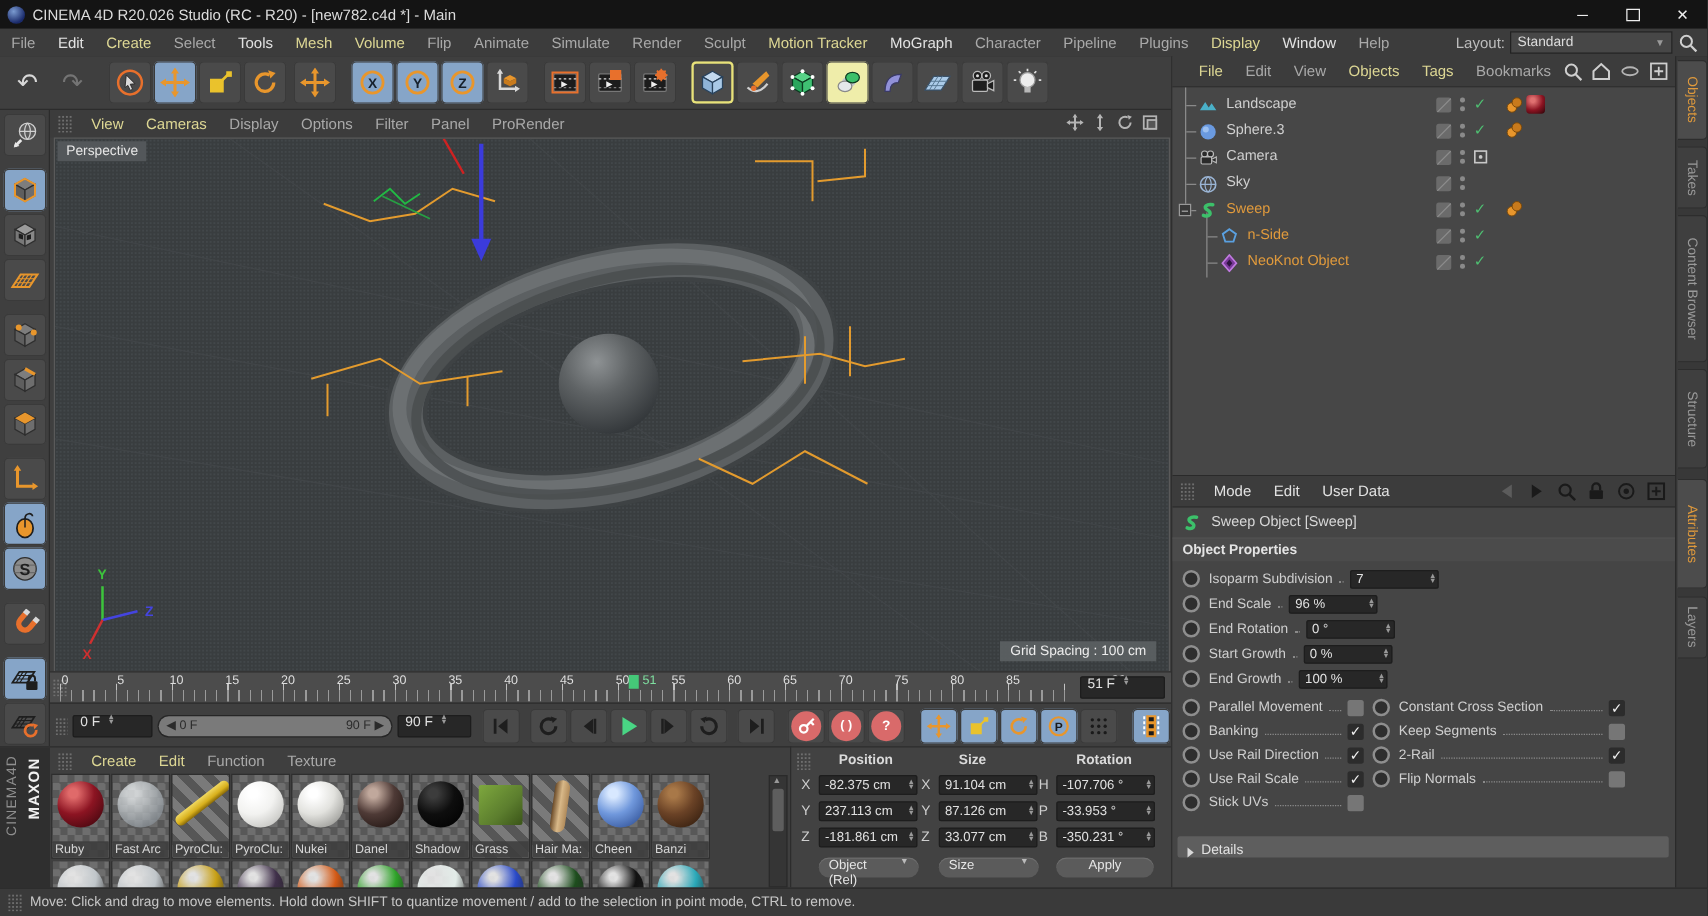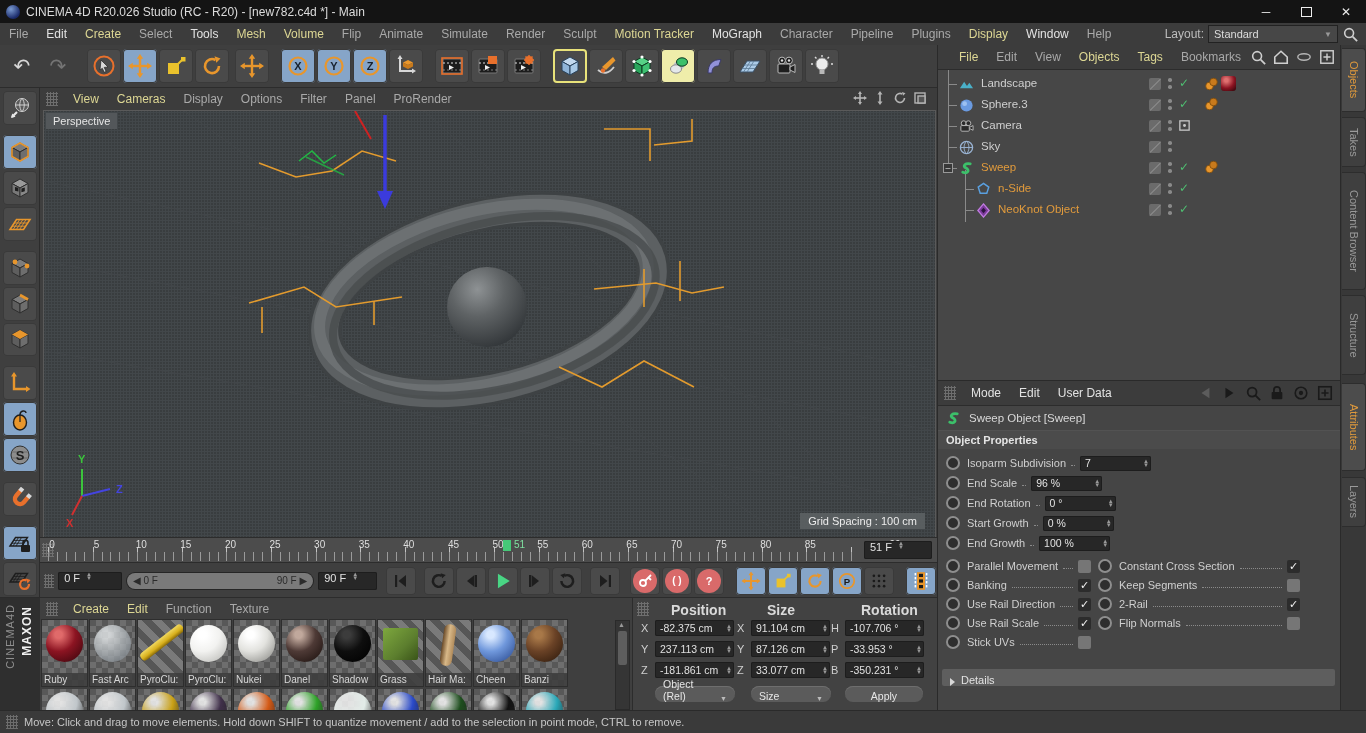--- a/index.html
+++ b/index.html
@@ -58,25 +58,25 @@
   #matrow1{left:42px;top:22px;height:66px;display:flex;gap:3px;}
   #matrow2{left:42px;top:91px;height:22px;display:flex;gap:3px;overflow:hidden;}
   .mtile{width:45px;height:66px;background:repeating-conic-gradient(#6e6e6e 0 25%,#585858 0 50%);background-size:12px 12px;position:relative;box-shadow:0 0 0 1px #2e2e2e;overflow:hidden;}
   .mtile.stripes{background:repeating-linear-gradient(45deg,#7a7a7a 0 7px,#565656 7px 14px);}
   .mtile .ball{position:absolute;left:4px;top:5px;width:37px;height:37px;border-radius:50%;}
   .mtile .lbl{position:absolute;left:0;bottom:0;right:0;background:rgba(62,62,62,.9);color:#d6d6d6;font-size:10px;padding:1px 2px;white-space:nowrap;overflow:hidden;}
   .mtile2{width:45px;height:40px;background:repeating-conic-gradient(#6e6e6e 0 25%,#585858 0 50%);background-size:12px 12px;position:relative;box-shadow:0 0 0 1px #2e2e2e;overflow:hidden;}
   #matscroll{left:615px;top:22px;width:13px;height:88px;background:#353535;border:1px solid #2a2a2a;}
   
   #coords{left:632px;top:597px;width:305px;height:113px;background:#424242;border-top:1px solid #2c2c2c;border-left:1px solid #2c2c2c;box-sizing:border-box;}
-  .chead{position:absolute;top:4px;font-size:14px;color:#dadada;font-weight:bold;}
+  .chead{position:absolute;top:4px;font-size:11px;color:#dadada;font-weight:bold;}
   .crow{position:absolute;display:flex;align-items:center;gap:4px;}
   .cfield{width:74px;height:16px;background:#272727;border-radius:2px;color:#e0e0e0;display:flex;align-items:center;padding-left:5px;box-shadow:inset 0 0 0 1px #1d1d1d;font-size:10.5px;}
   .cfield .arr{margin-left:auto;display:flex;flex-direction:column;line-height:4px;font-size:6px;color:#999;padding-right:2px;}
-  .cdrop{position:absolute;height:16px;background:#5b5b5b;border-radius:8px;color:#e6e6e6;display:flex;align-items:flex-end;padding:0 8px;font-size:10.5px;box-shadow:inset 0 1px 0 #6e6e6e;}
+  .cdrop{position:absolute;height:16px;background:#5b5b5b;border-radius:8px;color:#e6e6e6;display:flex;align-items:flex-start;padding:0 8px;font-size:10.5px;box-shadow:inset 0 1px 0 #6e6e6e;}
   
   #rightpanel{left:937px;top:45px;width:403px;height:665px;background:#454545;border-left:1px solid #2a2a2a;box-sizing:border-box;}
   .pmenu{height:24px;background:#3c3c3c;border-bottom:1px solid #2c2c2c;display:flex;align-items:center;}
   #omtree{position:absolute;left:0;top:25px;width:403px;height:310px;background:#474747;}
   .om-row{position:absolute;left:0;width:403px;height:20px;display:flex;align-items:center;}
   .om-name{font-size:11.5px;color:#cfcfcf;margin-left:4px;}
   .sel .om-name{color:#e09a3c;}
   .om-sq{position:absolute;left:211px;top:4px;width:12px;height:12px;background:#6b6b6b;border-radius:2px;overflow:hidden;}
   .om-sq::after{content:"";position:absolute;left:-2px;top:5px;width:18px;height:1px;background:#8d8d8d;transform:rotate(-45deg);}
   .om-dots{position:absolute;left:230px;top:4px;width:4px;height:12px;}

